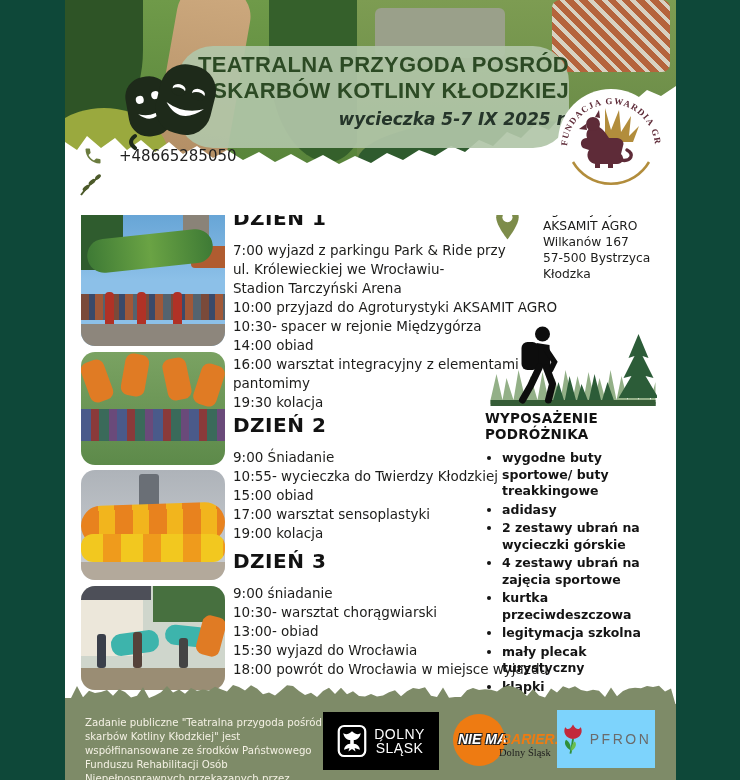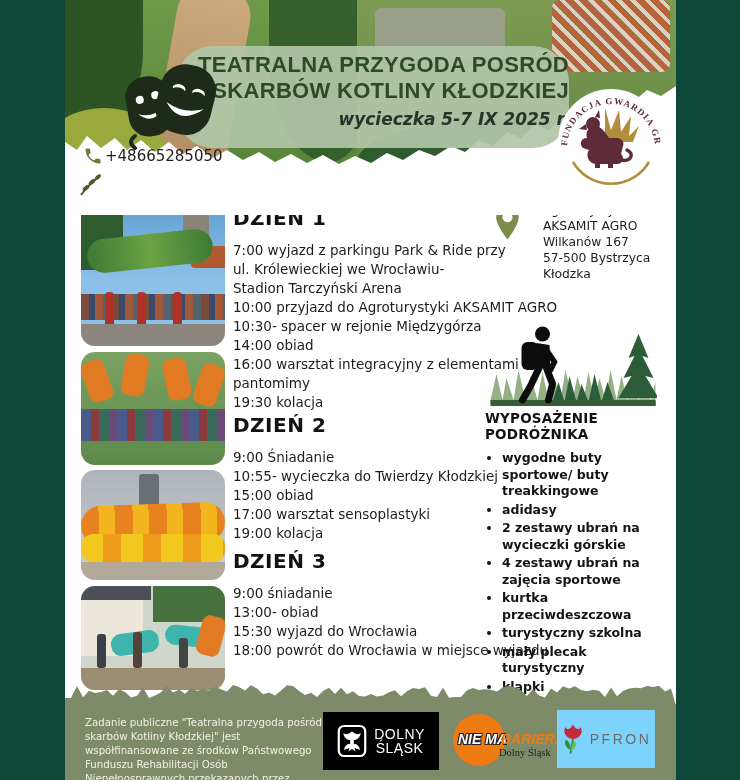--- a/index.html
+++ b/index.html
@@ -21,21 +21,21 @@
   .torn-edge{position:absolute;left:0;top:0;width:611px;height:215px;z-index:2;}
 
   .sage-box{position:absolute;left:112px;top:46px;width:392px;height:102px;background:rgba(177,197,168,0.92);border-radius:36px;z-index:3;}
   .title-block{position:absolute;left:112px;top:52px;width:392px;text-align:right;z-index:4;}
   .title-line{font-size:22px;line-height:26px;font-weight:bold;color:#2c4a24;letter-spacing:.3px;}
   .subtitle{margin-top:5px;font-size:17px;font-style:italic;font-weight:bold;color:#25352a;font-family:"DejaVu Sans",sans-serif;}
   .masks{position:absolute;left:60px;top:50px;width:92px;height:100px;z-index:5;}
   .gryf-logo{position:absolute;left:490px;top:84px;width:112px;height:112px;z-index:6;}
   .sprig{position:absolute;left:12px;top:172px;width:26px;height:26px;z-index:4;}
 
-  .phone-row{position:absolute;left:18px;top:146px;display:flex;align-items:center;gap:2px;z-index:6;}
+  .phone-row{position:absolute;left:18px;top:146px;display:flex;align-items:center;gap:16px;z-index:6;}
   .phone-number{font-size:15px;color:#1f1f1f;font-family:"DejaVu Sans",sans-serif;}
   .organizer{position:absolute;left:0;top:168px;width:611px;text-align:center;font-size:19px;font-weight:bold;color:#4c5c24;z-index:6;letter-spacing:.2px;}
 
   
   .photo{position:absolute;left:16px;width:144px;border-radius:14px;overflow:hidden;}
   .p1{top:200px;height:146px;background:linear-gradient(180deg,#5f9fd2,#8cc0e8 55%);}
   .p1 .tower{position:absolute;right:16px;top:4px;width:26px;height:54px;background:#8a8378;border-radius:4px 4px 0 0;box-shadow:inset 0 6px 0 #6e675d;}
   .p1 .roof{position:absolute;right:-4px;top:46px;width:38px;height:22px;background:#b05c30;border-radius:4px;}
   .p1 .trees{position:absolute;left:-6px;top:-4px;width:48px;height:74px;background:#2f5c2e;border-radius:0 0 40% 0;}
   .p1 .dragon{position:absolute;left:6px;top:34px;width:126px;height:34px;background:linear-gradient(90deg,#3e7a35,#6aa344 50%,#3e7a35);border-radius:17px;transform:rotate(-6deg);}
@@ -223,20 +223,21 @@
       <h2 class="day-heading">DZIEŃ 2</h2>
       <div class="day-line">9:00 Śniadanie</div>
       <div class="day-line">10:55- wycieczka do Twierdzy Kłodzkiej</div>
       <div class="day-line">15:00 obiad</div>
       <div class="day-line">17:00 warsztat sensoplastyki</div>
       <div class="day-line">19:00 kolacja</div>
     </section>
     <section class="day" style="top:549px">
       <h2 class="day-heading">DZIEŃ 3</h2>
       <div class="day-line">9:00 śniadanie</div>
+      <div class="day-line">10:30- warsztat chorągwiarski</div>
       <div class="day-line">13:00- obiad</div>
       <div class="day-line">15:30 wyjazd do Wrocławia</div>
       <div class="day-line">18:00 powrót do Wrocławia w miejsce wyjazdu</div>
     </section>
 
     <div class="location">
       <svg width="30" height="42" viewBox="0 0 32 46">
         <path fill="#7d8c4a" d="M16,1 C8,1 1.5,7.5 1.5,15.5 C1.5,26 16,44 16,44 C16,44 30.5,26 30.5,15.5 C30.5,7.5 24,1 16,1 Z"></path>
         <circle cx="16" cy="15.5" r="6.5" fill="#fff"></circle>
       </svg>
@@ -264,21 +265,21 @@
     </svg>
 
     <div class="equipment">
       <h3 class="equip-heading">WYPOSAŻENIE PODRÓŻNIKA</h3>
       <ul class="equip-list">
         <li>wygodne buty sportowe/ buty treakkingowe</li>
         <li>adidasy</li>
         <li>2 zestawy ubrań na wycieczki górskie</li>
         <li>4 zestawy ubrań na zajęcia sportowe</li>
         <li>kurtka przeciwdeszczowa</li>
-        <li>turystyczny szkolna</li>
+        <li>legitymacja szkolna</li>
         <li>mały plecak turystyczny</li>
         <li>klapki</li>
       </ul>
     </div>
 
     <svg class="grass" viewBox="0 0 611 26" preserveAspectRatio="none">
       <path fill="#7e8b68" d="M0,26 L0,18 L6,18.0 L12,6.0 L18,17.3 L24,10.7 L30,13.1 L36,12.1 L42,9.9 L48,15.8 L54,9.3 L60,12.0 L66,17.6 L72,15.7 L78,7.3 L84,17.9 L90,15.6 L96,12.3 L102,6.0 L108,12.4 L114,9.6 L120,13.8 L126,8.1 L132,10.8 L138,9.4 L144,10.5 L150,6.8 L156,9.3 L162,11.4 L168,5.0 L174,7.1 L180,10.5 L186,5.2 L192,8.6 L198,14.3 L204,12.6 L210,15.4 L216,10.5 L222,5.2 L228,6.0 L234,11.1 L240,15.0 L246,12.8 L252,17.1 L258,10.9 L264,7.8 L270,14.0 L276,7.7 L282,14.3 L288,11.3 L294,16.1 L300,16.5 L306,14.1 L312,16.5 L318,15.6 L324,12.2 L330,10.3 L336,16.3 L342,11.2 L348,7.9 L354,9.0 L360,7.3 L366,15.8 L372,16.9 L378,7.5 L384,17.8 L390,16.9 L396,17.0 L402,10.2 L408,8.1 L414,10.0 L420,9.3 L426,9.8 L432,11.6 L438,7.3 L444,5.4 L450,7.5 L456,10.3 L462,16.0 L468,9.0 L474,15.6 L480,17.4 L486,8.5 L492,12.4 L498,6.2 L504,8.6 L510,6.2 L516,9.9 L522,11.3 L528,9.7 L534,10.8 L540,17.1 L546,7.4 L552,16.2 L558,11.1 L564,8.4 L570,7.8 L576,8.2 L582,5.9 L588,6.9 L594,5.7 L600,11.4 L606,8.4 L611,26 Z"></path>
     </svg>
 
     <div class="footer">

